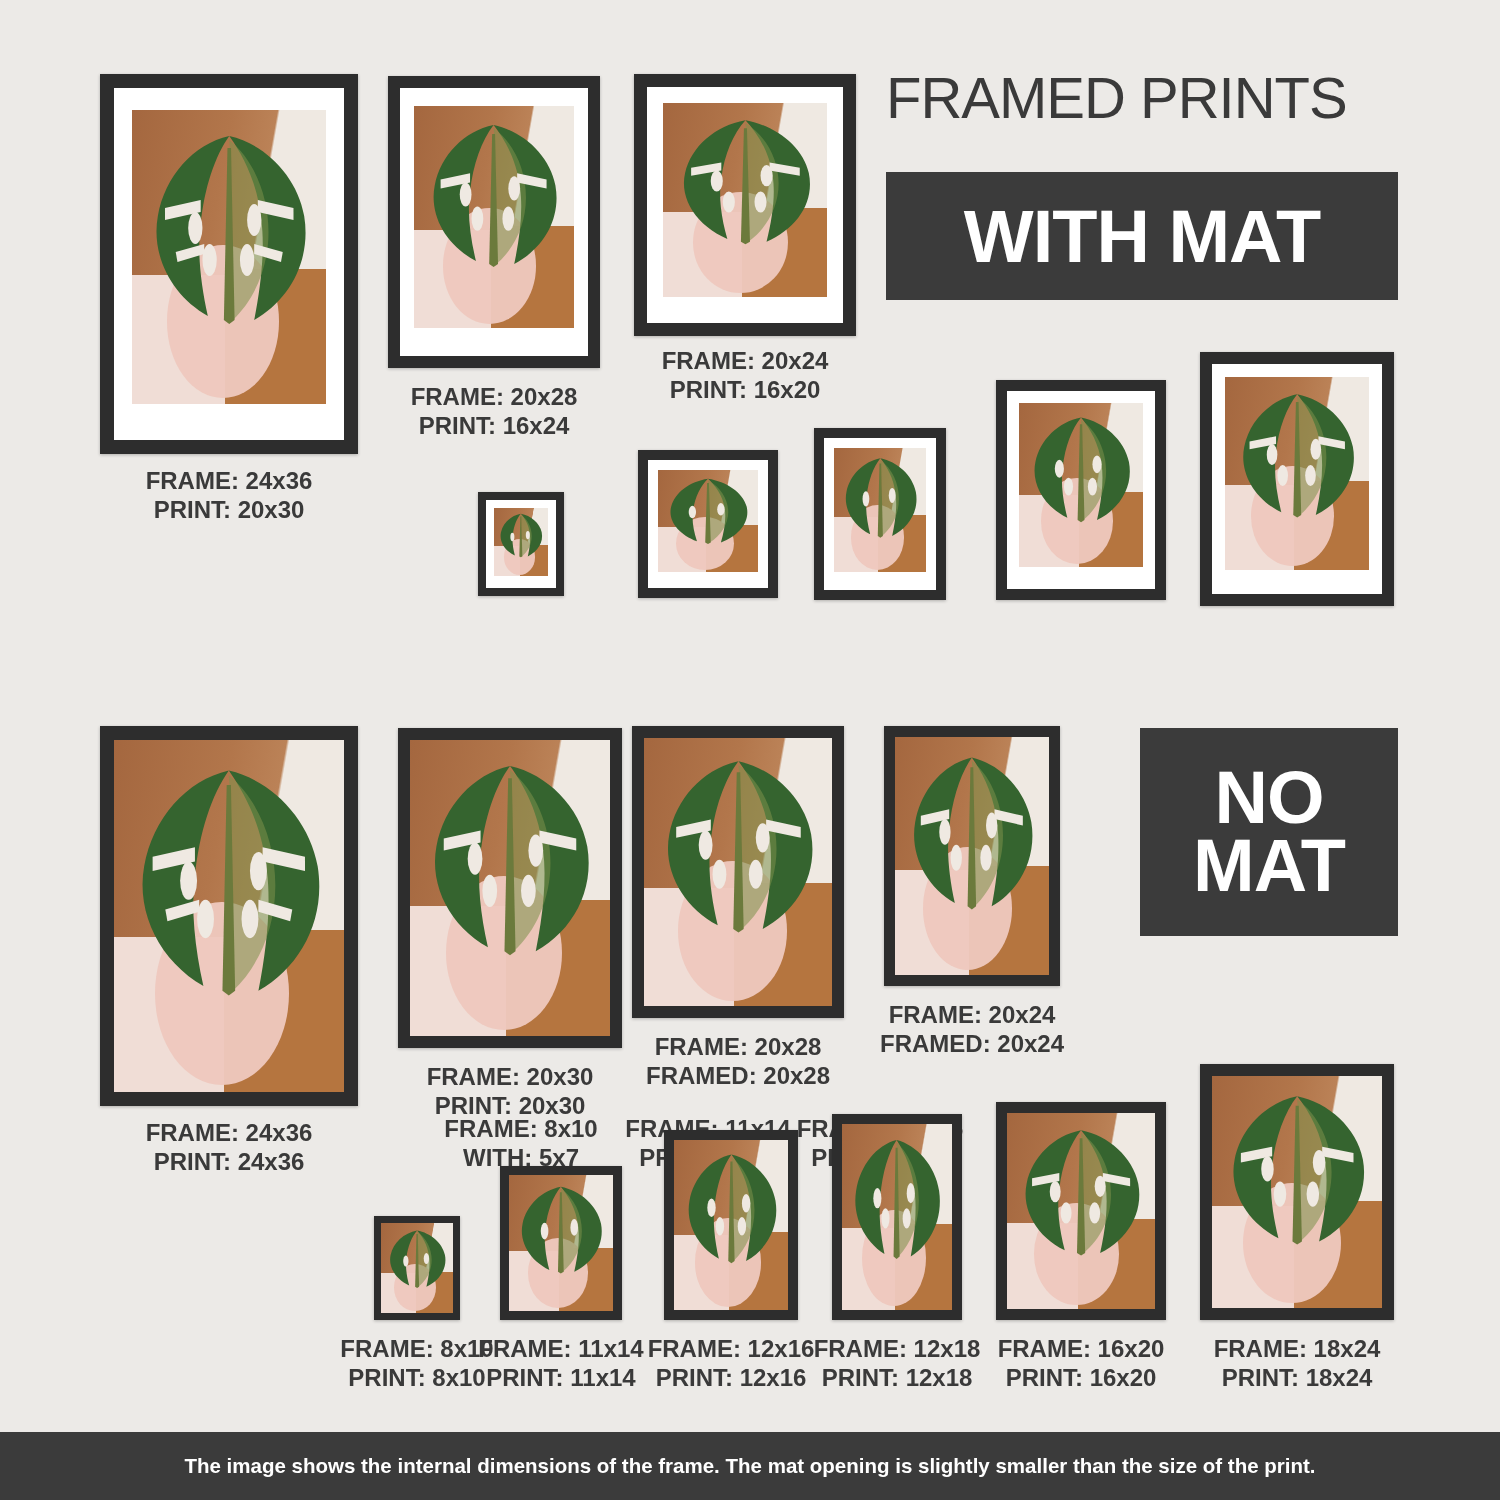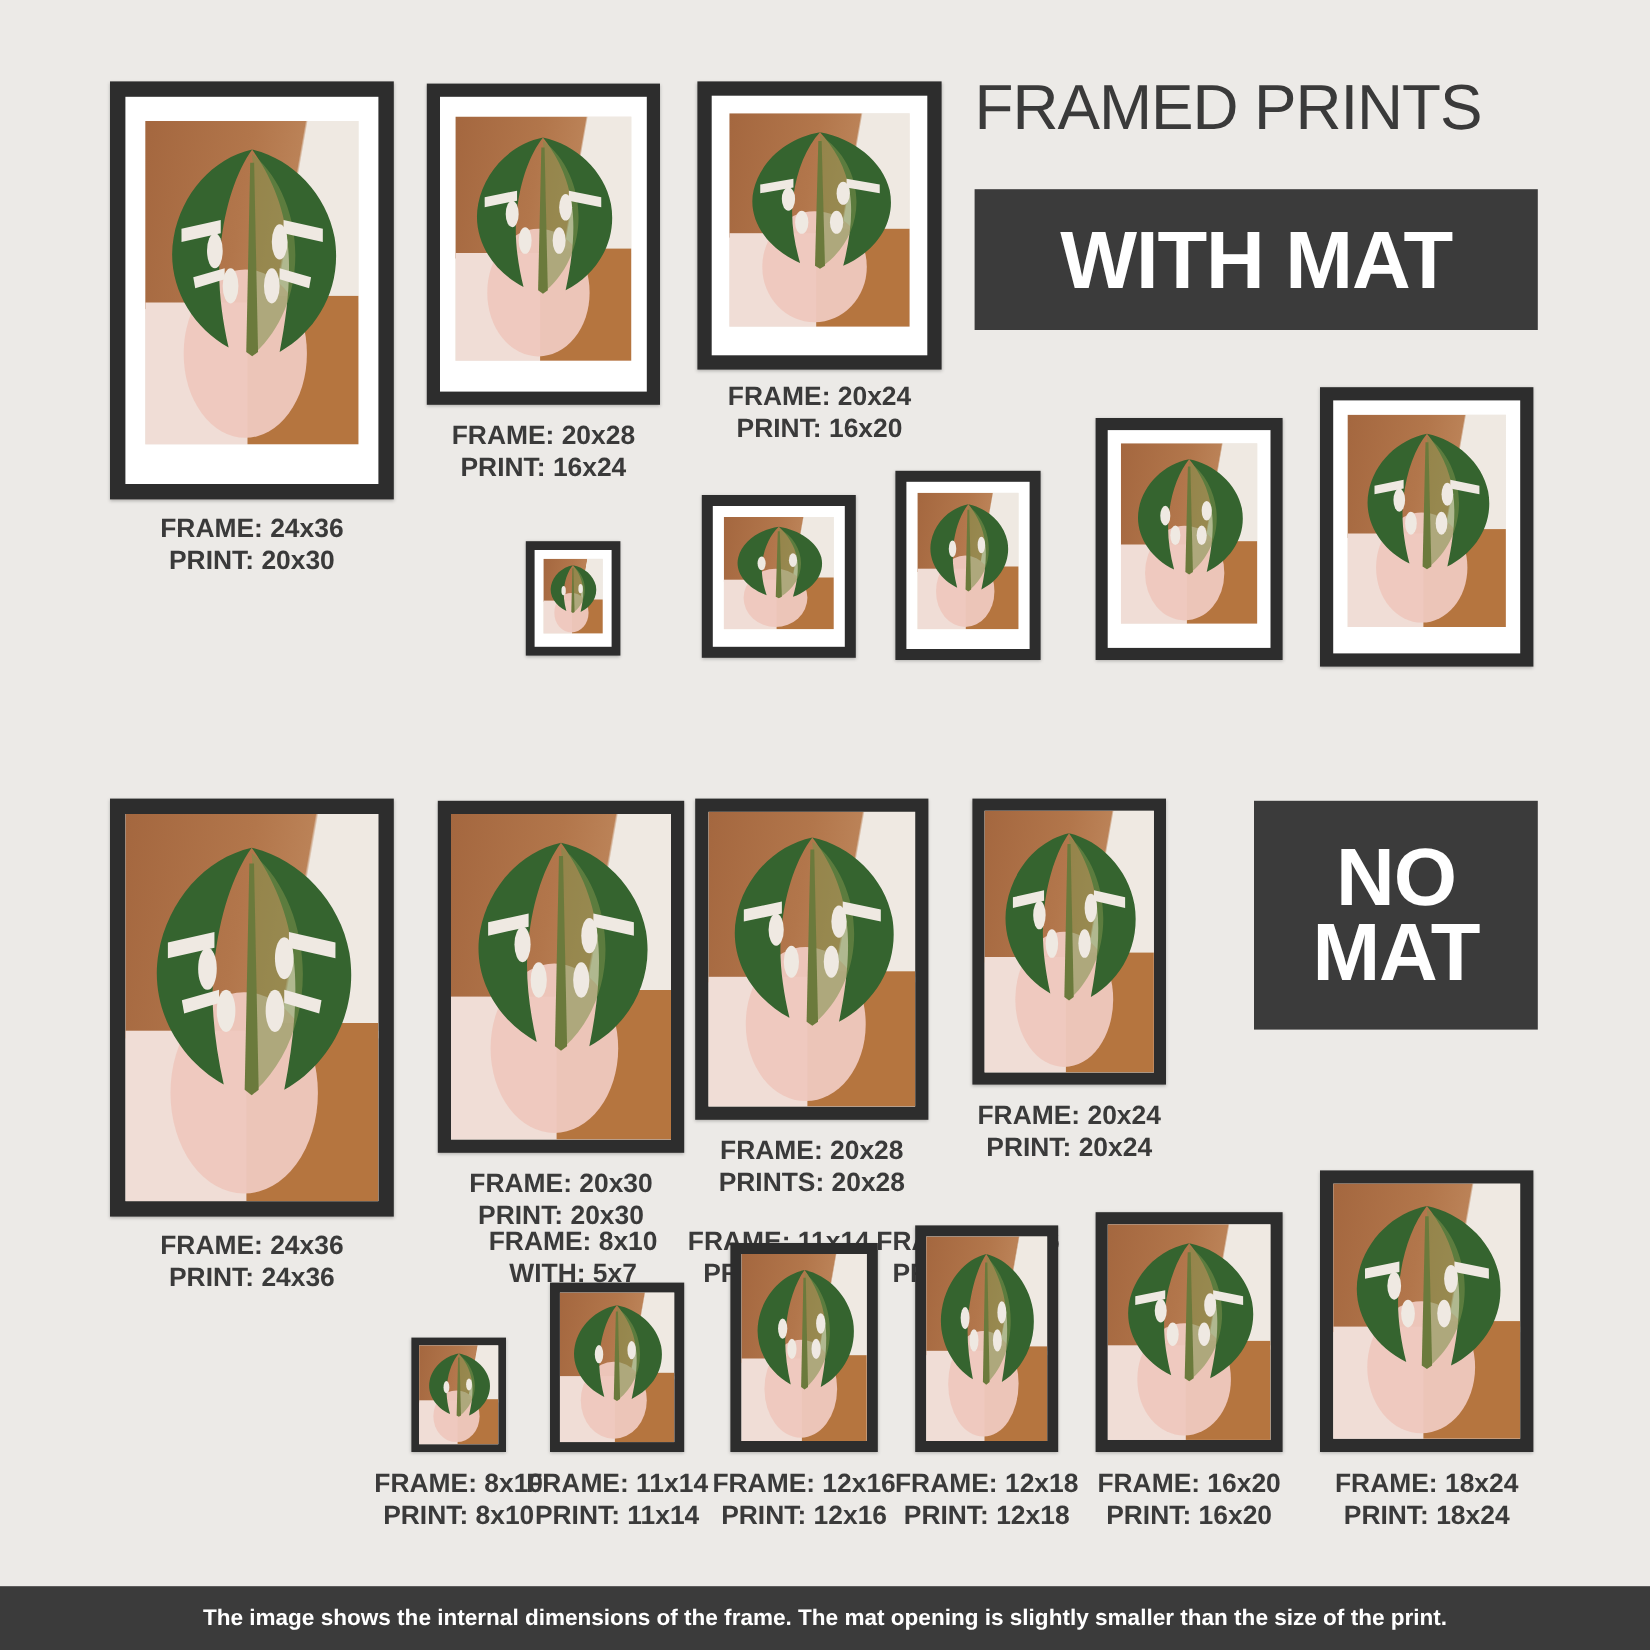--- a/index.html
+++ b/index.html
@@ -100,21 +100,21 @@
     color: #3a3a3a;
     line-height: 1.22;
     white-space: nowrap;
   }
   .caption span { display: block; }
 
   
   .footer {
     position: absolute;
     left: 0; bottom: 0;
-    width: 1500px; height: 58px;
+    width: 1500px; height: 68px;
     background: #3b3b3b;
     color: #fff;
     display: flex;
     align-items: center;
     justify-content: center;
     font-size: 20.5px;
     font-weight: bold;
     text-align: center;
     padding: 0 20px;
   }
@@ -491,21 +491,21 @@
               <path d="M14 40 L34 36 L34 42 L14 46 Z"></path>
                 <path d="M86 40 L66 36 L66 42 L86 46 Z"></path>
             </g>
             <path d="M49 10 L51 10 L53 96 L50 98 L47 96 Z" fill="#6b7a3c"></path>
           </svg>
         </div>
       </div>
     </div>
     <div class="caption" style="left:-44px; top:306px; width:300px;">
       <span>FRAME: 20x28</span>
-      <span>PRINTS: 20x28</span>
+      <span>FRAMED: 20x28</span>
     </div>
   </div>
 
   <div class="unit" style="left:884px; top:726px;">
     <div class="frame" style="width:176px; height:260px;">
       <div class="art" style="left:11px; top:11px; right:11px; bottom:11px;">
         <div class="bg-top"></div>
           <div class="bg-bottom"></div>
           <div class="tan-block"></div>
           <div class="circle"></div>
@@ -524,21 +524,21 @@
               <path d="M14 40 L34 36 L34 42 L14 46 Z"></path>
                 <path d="M86 40 L66 36 L66 42 L86 46 Z"></path>
             </g>
             <path d="M49 10 L51 10 L53 96 L50 98 L47 96 Z" fill="#6b7a3c"></path>
           </svg>
         </div>
       </div>
     </div>
     <div class="caption" style="left:-52px; top:274px; width:280px;">
       <span>FRAME: 20x24</span>
-      <span>PRINT: 20x24</span>
+      <span>FRAMED: 20x24</span>
     </div>
   </div>
 
   <div class="unit" style="left:374px; top:1216px;">
     <div class="frame" style="width:86px; height:104px;">
       <div class="art" style="left:7px; top:7px; right:7px; bottom:7px;">
         <div class="bg-top"></div>
           <div class="bg-bottom"></div>
           <div class="tan-block"></div>
           <div class="circle"></div>

